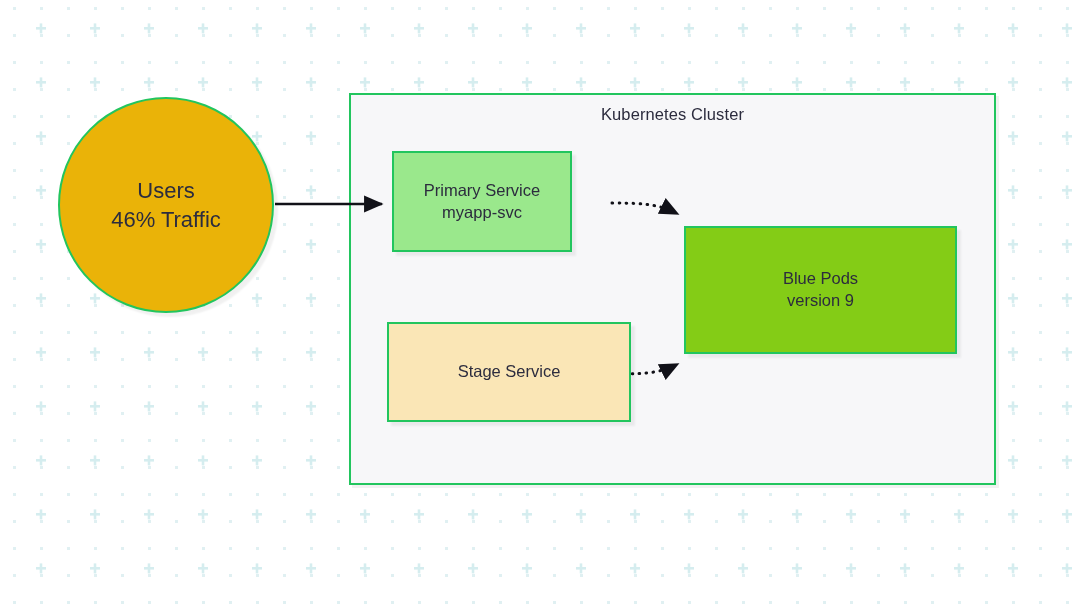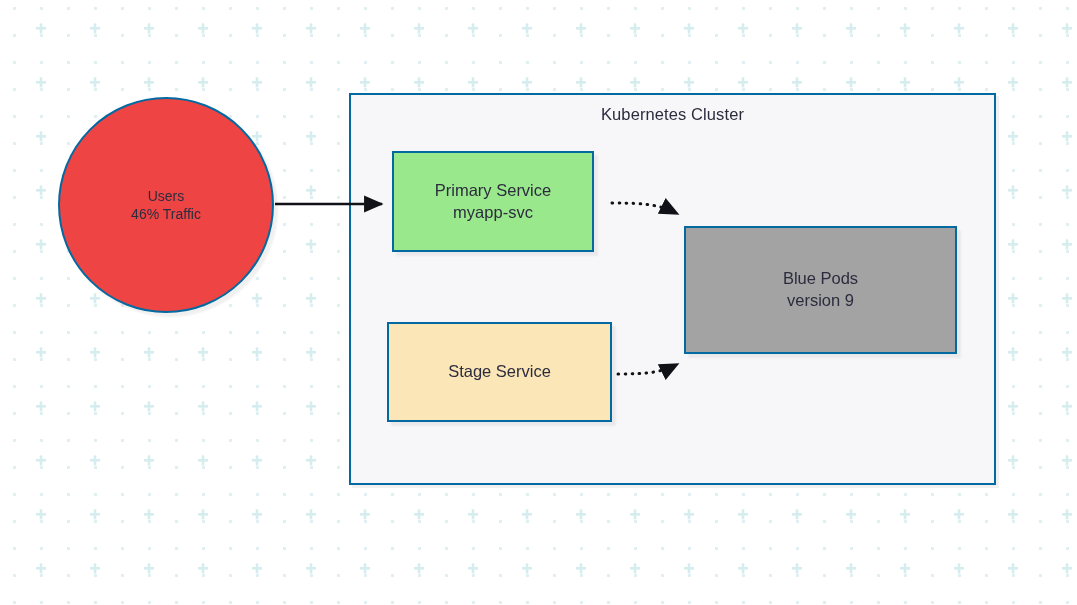--- a/index.html
+++ b/index.html
@@ -21,21 +21,21 @@
     position: absolute;
     inset: 0;
     z-index: 0;
     pointer-events: none;
   }
 
   
   .node {
     position: absolute;
     box-sizing: border-box;
-    border: 2px solid #0369a1;
+    border: 2px solid #22c55e;
     display: flex;
     flex-direction: column;
     align-items: center;
     justify-content: center;
     text-align: center;
     color: #2c2c3e;
     line-height: 1.32;
     z-index: 3;
   }
   .node .line {
@@ -61,55 +61,55 @@
     letter-spacing: 0.1px;
   }
 
   
   #users {
     left: 58px;
     top: 97px;
     width: 216px;
     height: 216px;
     border-radius: 50%;
-    background: #ef4444;
+    background: #eab308;
     box-shadow: 4px 4px 2px rgba(0,0,0,0.06);
-    font-size: 14px;
+    font-size: 22px;
     z-index: 3;
   }
 
   
   #primary-service {
     left: 392px;
     top: 151px;
-    width: 202px;
+    width: 180px;
     height: 101px;
     background: #9ae88c;
     box-shadow: 4px 4px 2px rgba(0,0,0,0.055);
     font-size: 16.5px;
   }
 
   
   #stage-service {
     left: 387px;
     top: 322px;
-    width: 225px;
+    width: 244px;
     height: 100px;
     background: #fae6b6;
     box-shadow: 4px 4px 2px rgba(0,0,0,0.055);
     font-size: 16.5px;
   }
 
   
   #blue-pods {
     left: 684px;
     top: 226px;
     width: 273px;
     height: 128px;
-    background: #a3a3a3;
+    background: #84cc16;
     box-shadow: 4px 4px 2px rgba(0,0,0,0.055);
     font-size: 16.5px;
   }
 
   
   #edges {
     position: absolute;
     inset: 0;
     z-index: 2;
     pointer-events: none;

